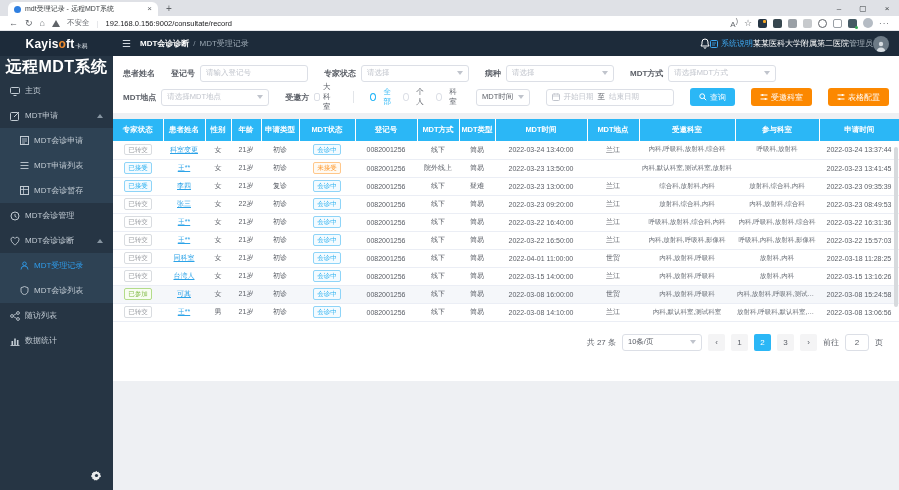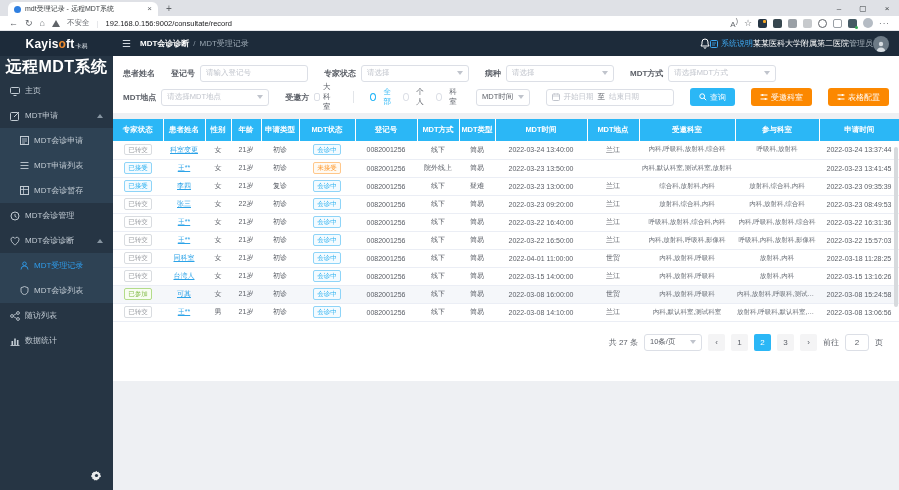--- a/index.html
+++ b/index.html
@@ -102,21 +102,21 @@
   td.dept{font-size:6.5px;color:#6b7078}
   .badge{display:inline-block;border:1px solid;border-radius:2px;font-size:6.5px;padding:1px 3px;line-height:1.15;white-space:nowrap}
   .badge.gray{border-color:#d9dce0;color:#979a9f;background:#fff}
   .badge.cyan{border-color:#8ed4f8;color:#2cb1f0;background:#f4fbff}
   .badge.orange{border-color:#ffc78a;color:#ff9a2e;background:#fffaf3}
   .badge.green{border-color:#b3dc8a;color:#7cb83e;background:#f8fdf2}
   .plink{color:#2ca3e8;text-decoration:underline;cursor:pointer}
 
   
   .pager{display:flex;justify-content:flex-end;align-items:center;gap:6px;padding:12px 16px 0;font-size:8px;color:#5a5e66}
-  .psize{width:58px;height:17px;border:1px solid #dcdfe6;border-radius:3px;display:flex;align-items:center;justify-content:space-between;padding:0 5px;font-size:7.5px;color:#5a5e66;background:#fff}
+  .psize{width:80px;height:17px;border:1px solid #dcdfe6;border-radius:3px;display:flex;align-items:center;justify-content:space-between;padding:0 5px;font-size:7.5px;color:#5a5e66;background:#fff}
   .pbtn{min-width:17px;height:17px;background:#f4f4f5;border-radius:2px;display:flex;align-items:center;justify-content:center;font-size:8px;color:#5a5e66;cursor:pointer;padding:0 2px}
   .pbtn.active{background:#2bb7f6;color:#fff}
   .parrow{font-size:8px}
   .goto-input{width:24px;height:17px;border:1px solid #dcdfe6;border-radius:3px;text-align:center;font-size:8px;color:#5a5e66;font-family:inherit}
   .scroll-thumb{position:absolute;right:1px;top:28px;width:4px;height:160px;background:#d7dadd;border-radius:2px}
 </style>
 </head>
 <body>
 
 <div class="chrome">

